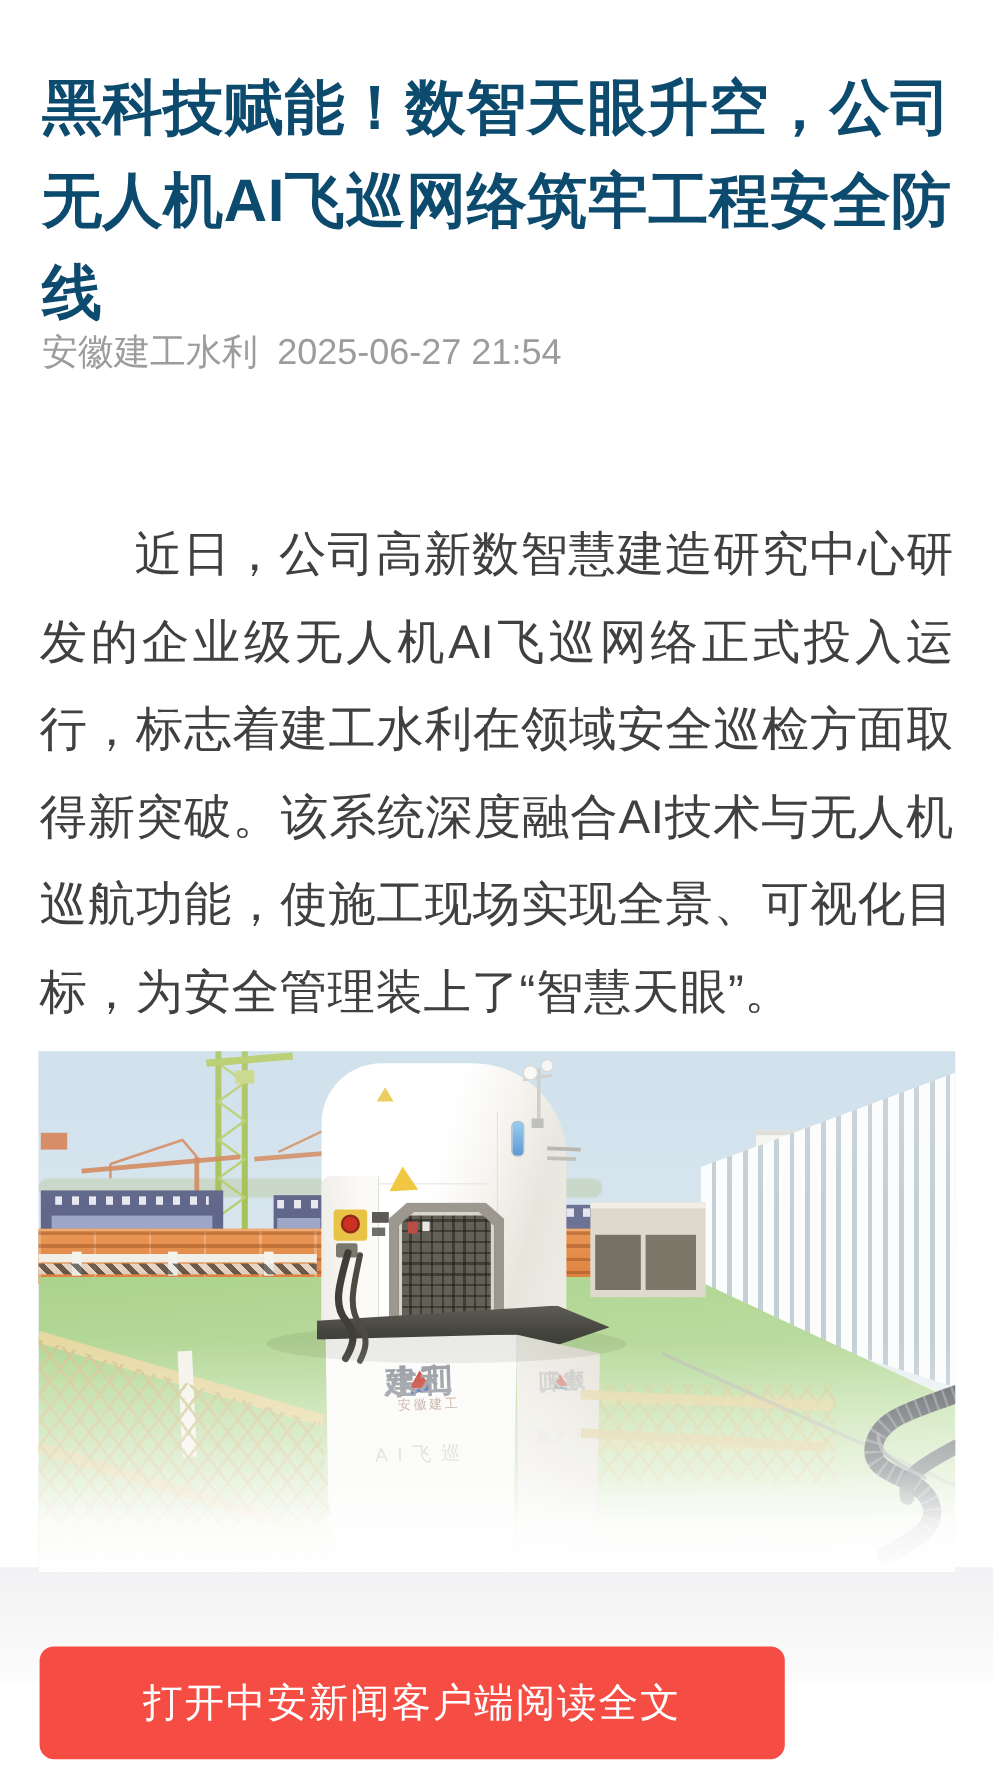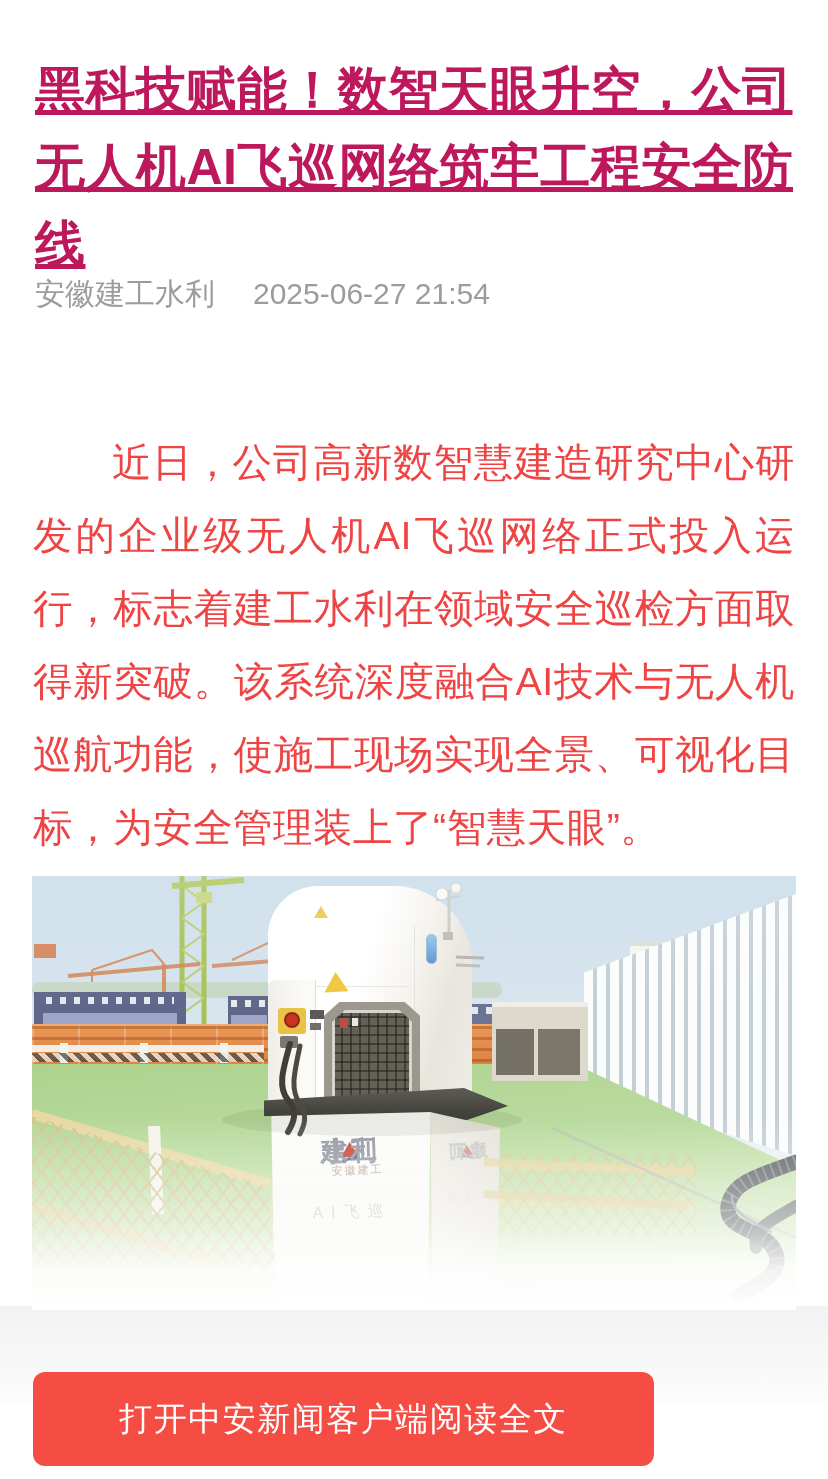--- a/index.html
+++ b/index.html
@@ -1,21 +1,21 @@
 <!DOCTYPE html>
 <html><head>
 <meta charset="utf-8">
 <style>
   html,body{margin:0;padding:0;background:#fff;}
   .page{position:relative;width:828px;height:1479px;background:#ffffff;overflow:hidden;
         font-family:"Liberation Sans","DejaVu Sans",sans-serif;}
   
   .title{position:absolute;left:35px;right:35px;top:18px;font-size:50px;font-weight:700;
          line-height:77px;letter-spacing:.5px;color:#c0332a;}
-  .byline{position:absolute;left:35px;top:276px;display:flex;gap:38px;
+  .byline{position:absolute;left:35px;top:276px;display:flex;gap:16px;
           font-size:30px;color:#9c9c9c;line-height:36px;}
   .para{position:absolute;left:33px;right:33px;top:386px;font-size:39.5px;line-height:73px;
         color:#0d0d0d;text-align:justify;text-indent:2em;letter-spacing:.5px;}
   
   .photo{position:absolute;left:32px;top:876px;width:764px;height:434px;overflow:hidden;
          background:linear-gradient(180deg,#c7dbe9 0%,#dce8ef 45%,#eef2f2 70%,#f0f3f0 100%);}
   .photo *{position:absolute;}
   .pf{pointer-events:none;}
   .picket{left:552px;top:18px;width:212px;height:262px;z-index:2;
           background:repeating-linear-gradient(90deg,#fbfcfc 0 9px,#c2cdd4 9px 13px);
@@ -126,28 +126,28 @@
   .cta{position:absolute;left:33px;top:1372px;width:621px;height:94px;border-radius:12px;
        background:#f54c43;color:#ffffff;font-size:33px;letter-spacing:1.5px;
        display:flex;align-items:center;justify-content:center;border:none;}
   svg{overflow:visible;}
 </style>
 </head>
 <body>
 
 <div class="page">
 
-  <h1 class="title" style="color: #be185d; text-decoration: underline;">黑科技赋能！数智天眼升空，公司无人机AI飞巡网络筑牢工程安全防线</h1>
+  <h1 class="title" style="color: #0c4a6e;">黑科技赋能！数智天眼升空，公司无人机AI飞巡网络筑牢工程安全防线</h1>
 
   <div class="byline" style="color: rgb(156, 156, 156);">
     <span>安徽建工水利</span>
     <span>2025-06-27 21:54</span>
   </div>
 
-  <p class="para" style="color: #ef4444;">近日，公司高新数智慧建造研究中心研发的企业级无人机AI飞巡网络正式投入运行，标志着建工水利在领域安全巡检方面取得新突破。该系统深度融合AI技术与无人机巡航功能，使施工现场实现全景、可视化目标，为安全管理装上了“智慧天眼”。</p>
+  <p class="para" style="color: #404040;">近日，公司高新数智慧建造研究中心研发的企业级无人机AI飞巡网络正式投入运行，标志着建工水利在领域安全巡检方面取得新突破。该系统深度融合AI技术与无人机巡航功能，使施工现场实现全景、可视化目标，为安全管理装上了“智慧天眼”。</p>
 
   <div class="photo">
     <div class="building pf">
         <div class="win"></div>
       </div>
     <div class="picket pf"></div>
     <div class="basewall pf"></div>
     <div class="haze pf"></div>
 
     <svg class="pf" style="left:0;top:0;z-index:3" width="764" height="434" viewBox="0 0 764 434">

